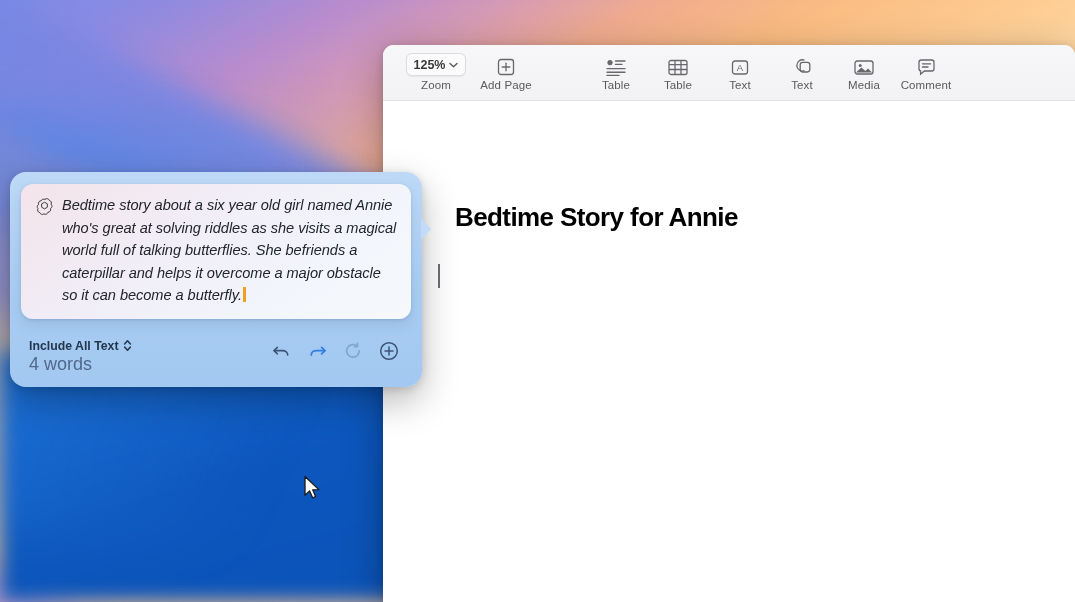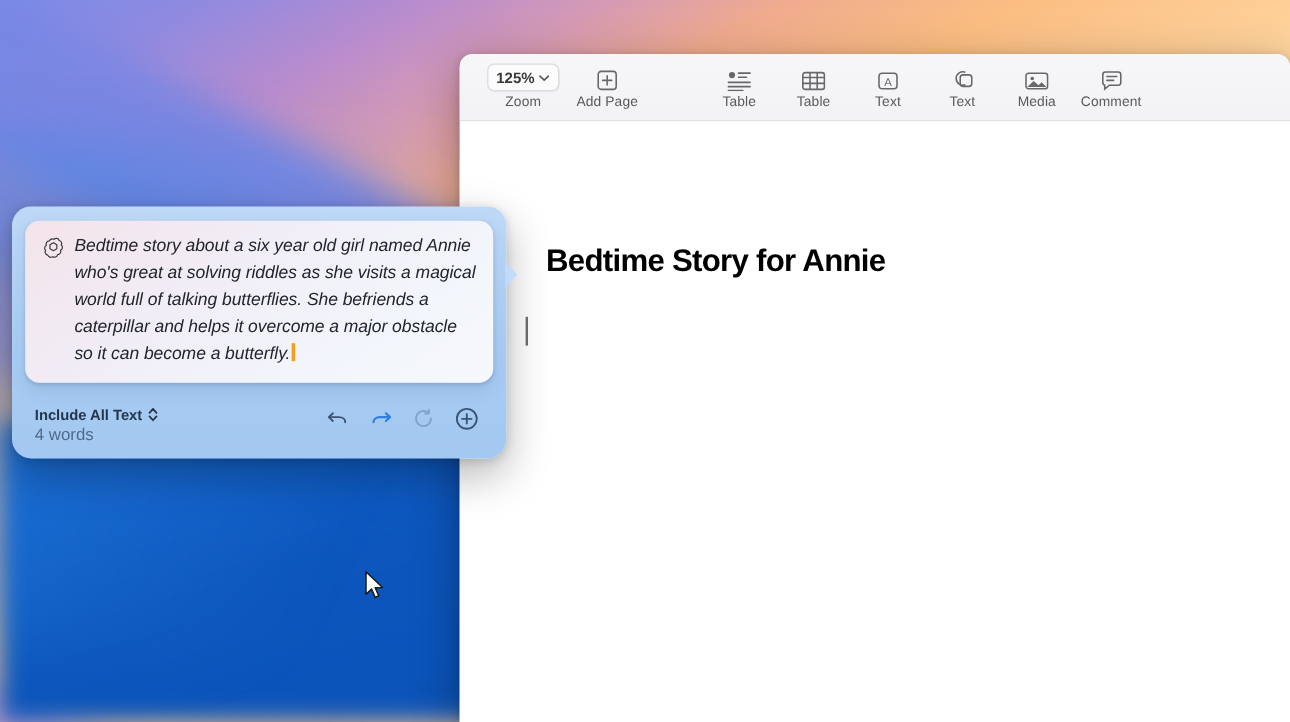--- a/index.html
+++ b/index.html
@@ -164,21 +164,21 @@
     background:#f0a020; margin-left:1px;
   }
   .popup-footer {
     display:flex; align-items:center; padding:9px 6px 2px 8px;
   }
   .footer-left { display:flex; flex-direction:column; gap:1px;margin-top:11px; }
   .inc-all {
     display:flex; align-items:center; gap:4px;
     font-size:12.3px; font-weight:700; color:#23364d;
   }
-  .wordcount { font-size:14px; color:#4a6party; color:#50688a; }
+  .wordcount { font-size:18px; color:#4a6party; color:#50688a; }
   .footer-right { margin-left:auto; display:flex; align-items:center; gap:17px; padding-right:6px; }
   .fbtn { cursor:default; display:flex; align-items:center; justify-content:center; }
 
   
   #mouse-cursor { position:absolute; left:303px; top:475px; }
 </style>
 </head>
 <body>
 
 <div id="desktop">

